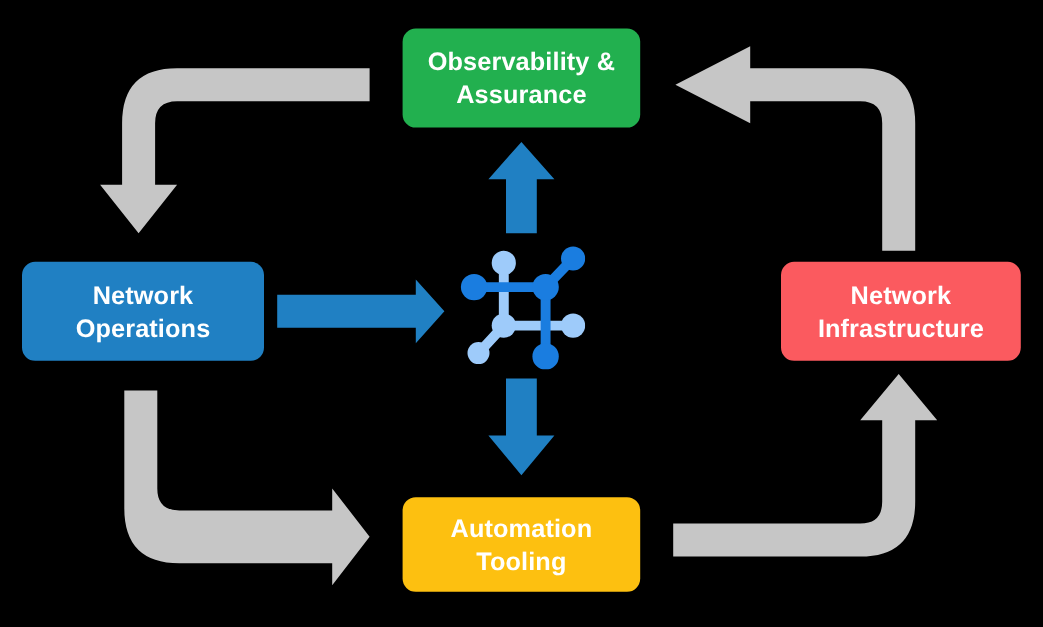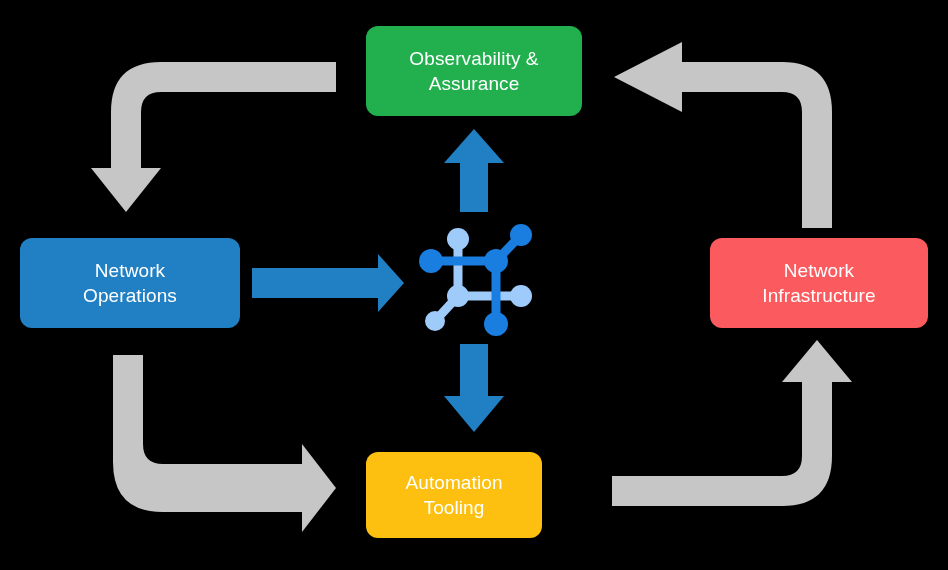--- a/index.html
+++ b/index.html
@@ -28,23 +28,23 @@
     height: 570px;
   }
   .node-box {
     position: absolute;
     border-radius: 12px;
     display: flex;
     align-items: center;
     justify-content: center;
     text-align: center;
     color: #ffffff;
-    font-size: 19px;
+    font-size: 23px;
     line-height: 1.32;
-    font-weight: 400;
+    font-weight: 700;
     letter-spacing: 0.1px;
     box-sizing: border-box;
     padding: 6px 10px;
   }
   .node-box .box-label {
     display: block;
     white-space: pre-line;
   }
   #box-observability {
     left: 366px;
@@ -60,21 +60,21 @@
   }
   #box-network-infrastructure {
     left: 710px;
     top: 238px;
     width: 218px;
     height: 90px;
   }
   #box-automation-tooling {
     left: 366px;
     top: 452px;
-    width: 176px;
+    width: 216px;
     height: 86px;
   }
   #center-network-icon {
     position: absolute;
     left: 418px;
     top: 222px;
     width: 114px;
     height: 114px;
   }
 </style>

